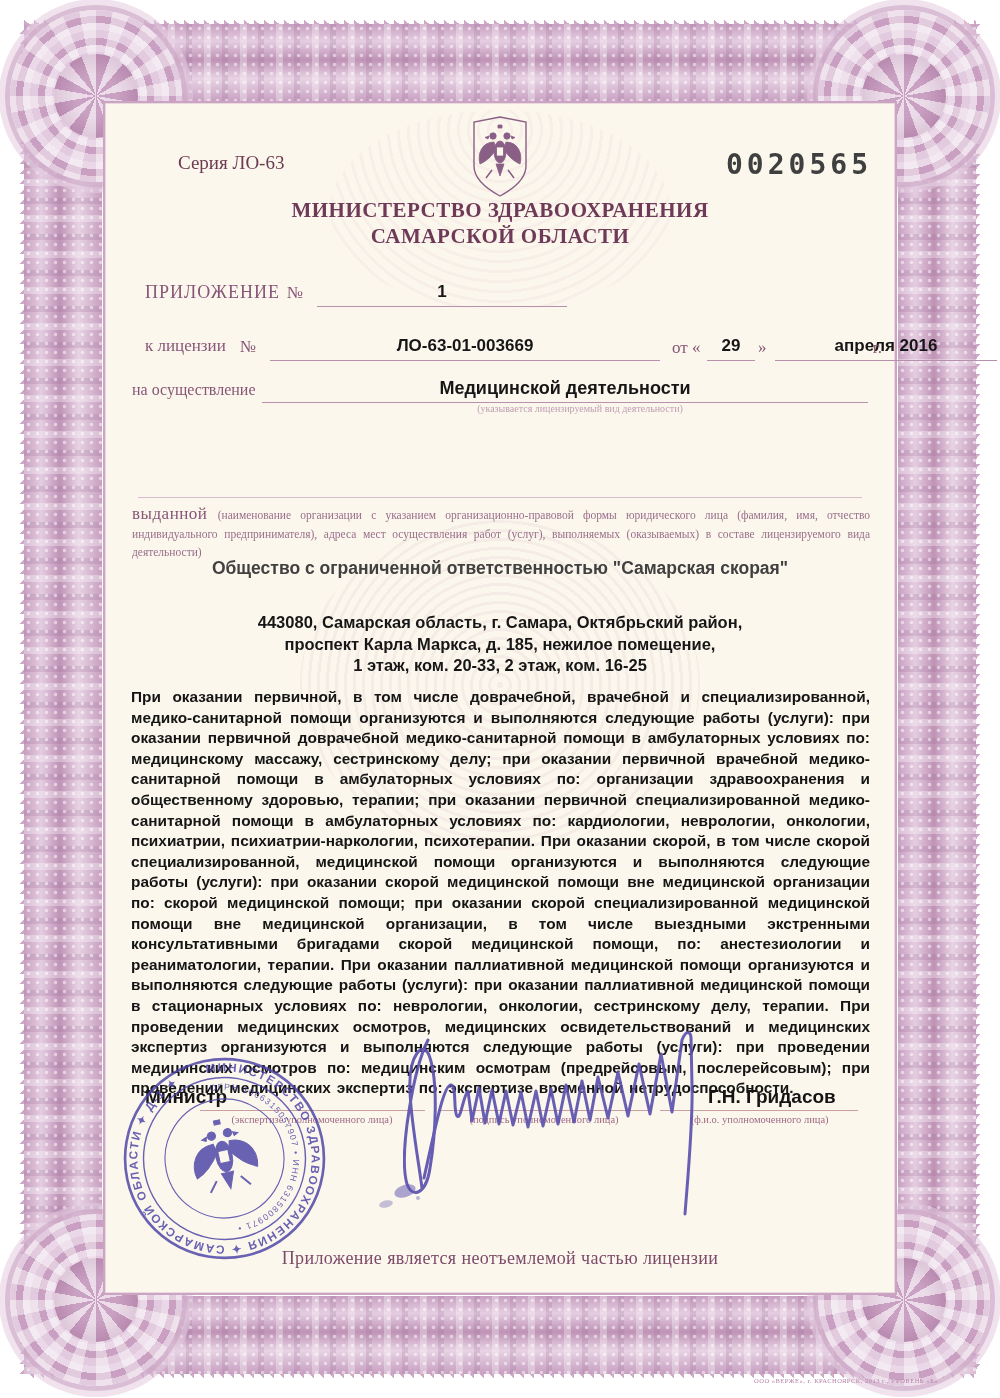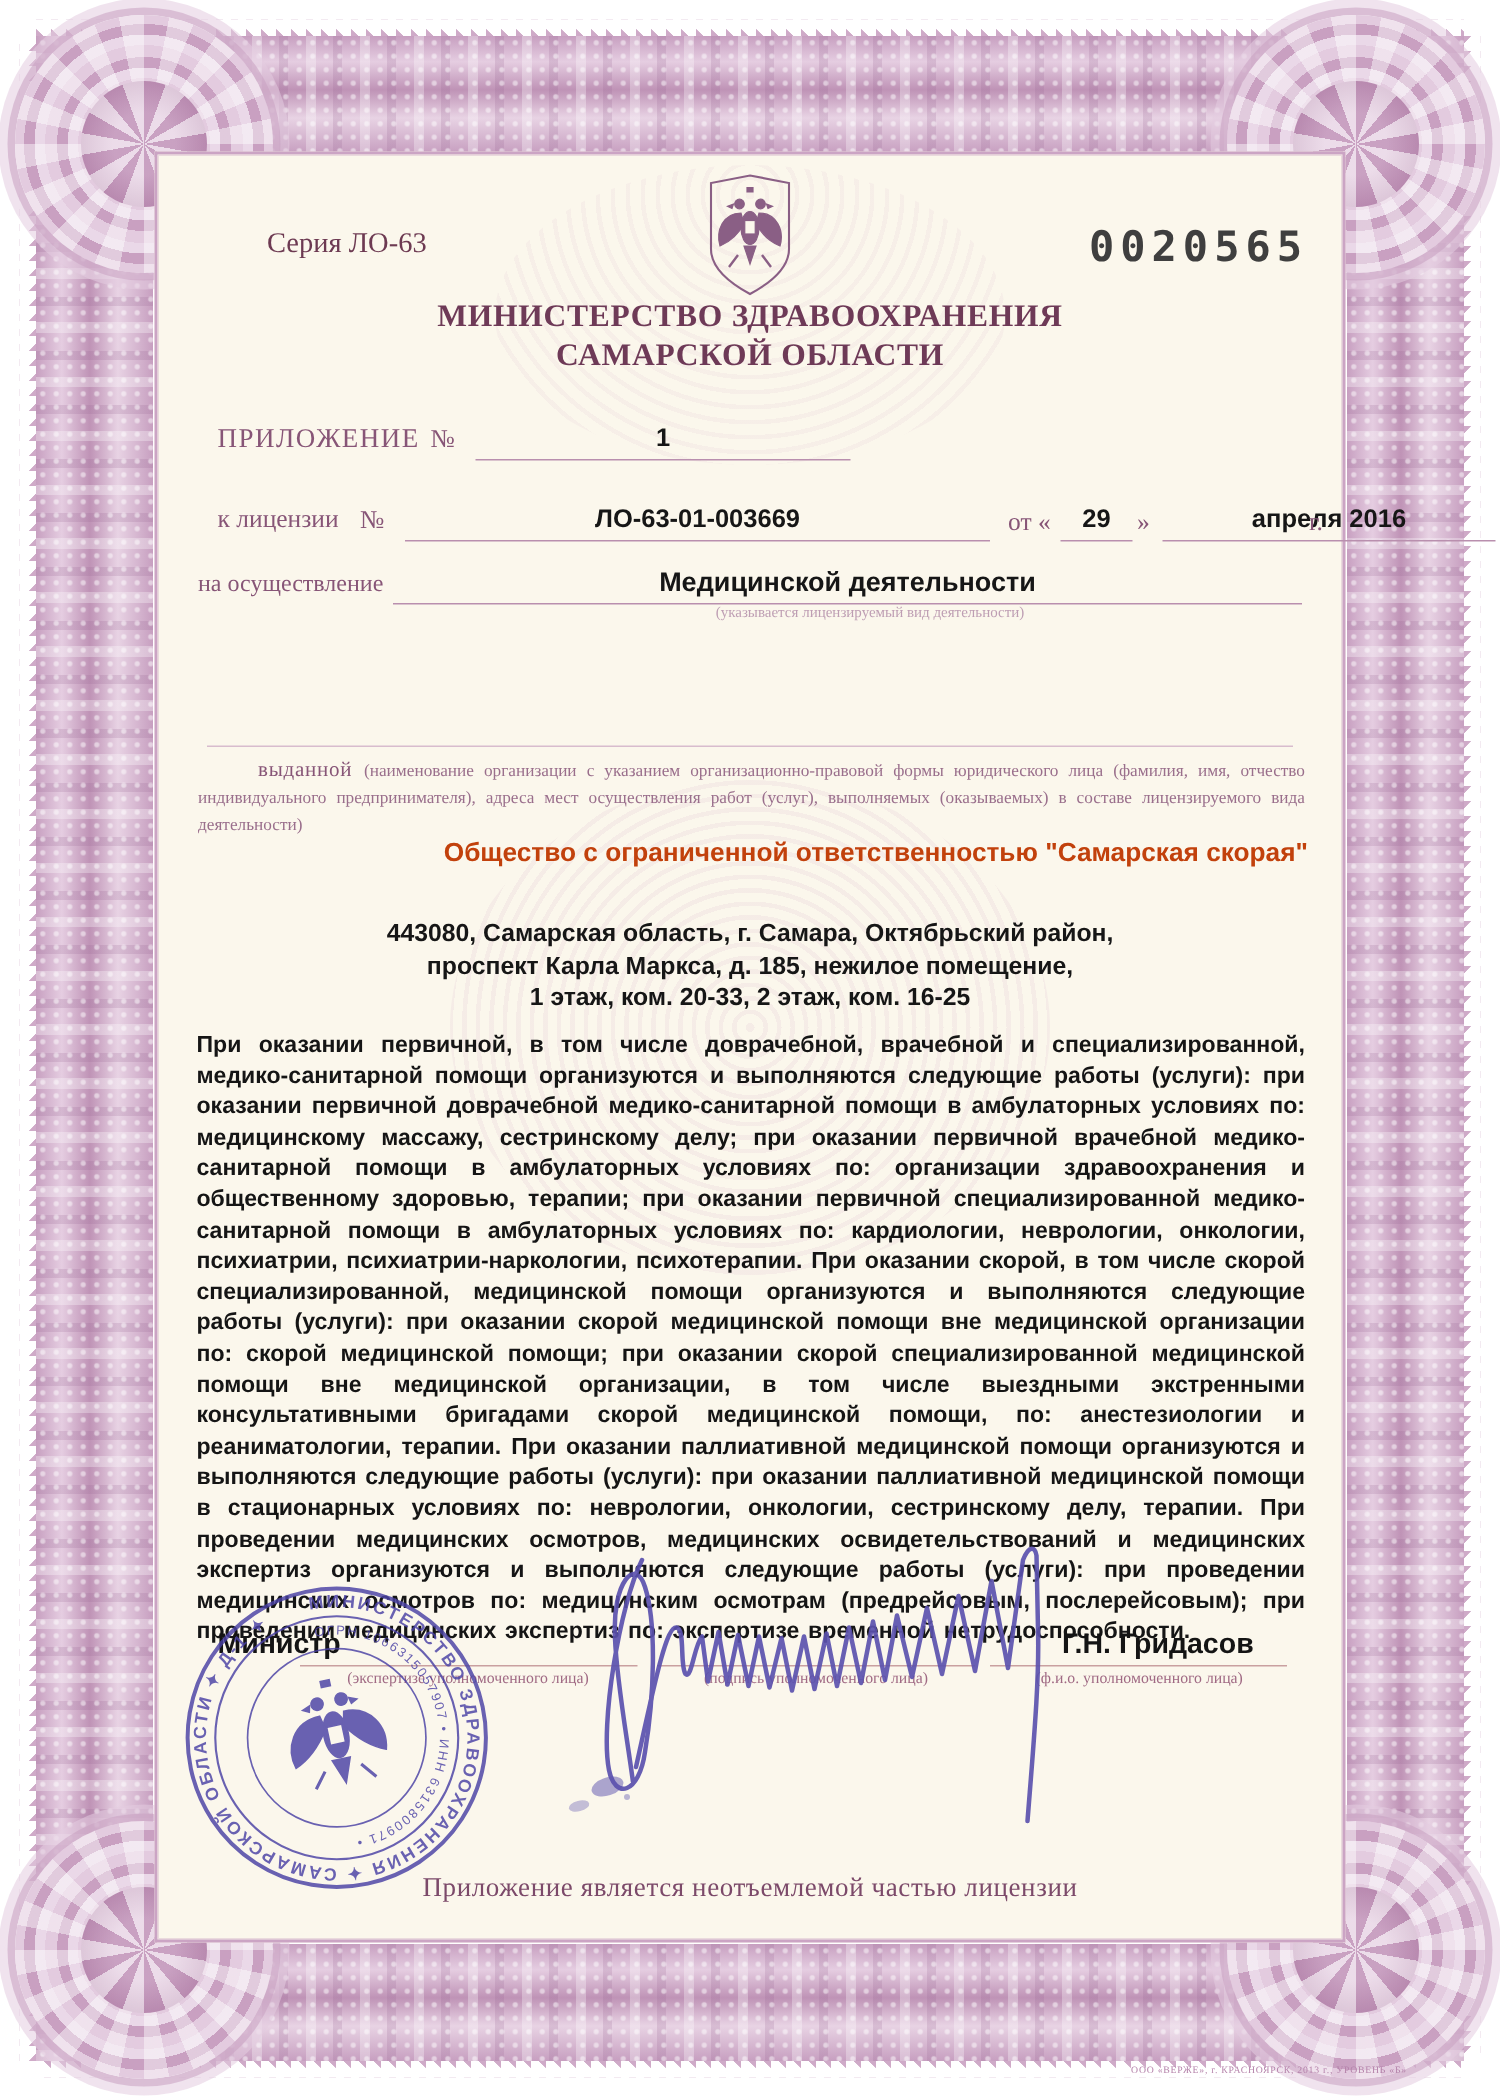--- a/index.html
+++ b/index.html
@@ -77,25 +77,25 @@
   .act-caption { position:absolute; left:130px; right:0; top:25px; text-align:center;
     font-size:10px; color:#b089a6; opacity:.8;padding-left:30px; }
 
   .exception { left:128px; right:128px; top:399px; text-align:center;
     font-family:"Liberation Sans", sans-serif; font-weight:bold; color:#1d1d1d;
     font-size:16.5px; line-height:21px; }
 
   .divider { left:138px; right:138px; top:497px; border-top:1px solid #d8bccd; height:0; }
 
   .issued { left:132px; right:130px; top:504px; text-align:justify; }
-  .issued .big { font-size:14px; color:#875577; letter-spacing:.5px;margin-left:40px; }
+  .issued .big { font-size:17px; color:#875577; letter-spacing:.5px; }
   .issued .fine { font-size:11.5px; color:#9a6f8c; line-height:14.5px; }
 
-  .org { left:128px; right:128px; top:558px; text-align:right;
-    font-family:"Liberation Sans", sans-serif; font-weight:bold; font-size:17.5px; color:#c2410c; }
+  .org { left:128px; right:128px; top:558px; text-align:center;
+    font-family:"Liberation Sans", sans-serif; font-weight:bold; font-size:17.5px; color:#404040; }
   .addr { left:128px; right:128px; top:612px; text-align:center;
     font-family:"Liberation Sans", sans-serif; font-weight:bold; font-size:16.5px; line-height:21.5px; color:#161616; }
 
   .works { left:131px; right:130px; top:687px; text-align:justify;
     font-family:"Liberation Sans", sans-serif; font-weight:bold; font-size:15.4px;
     line-height:20.6px; color:#151515; word-spacing:1.5px; }
 
   .sig-pos { left:145px; top:1086px; font-family:"Liberation Sans", sans-serif;
     font-weight:bold; font-size:19px; color:#141414; }
   .sig-name { left:708px; top:1086px; font-family:"Liberation Sans", sans-serif;

